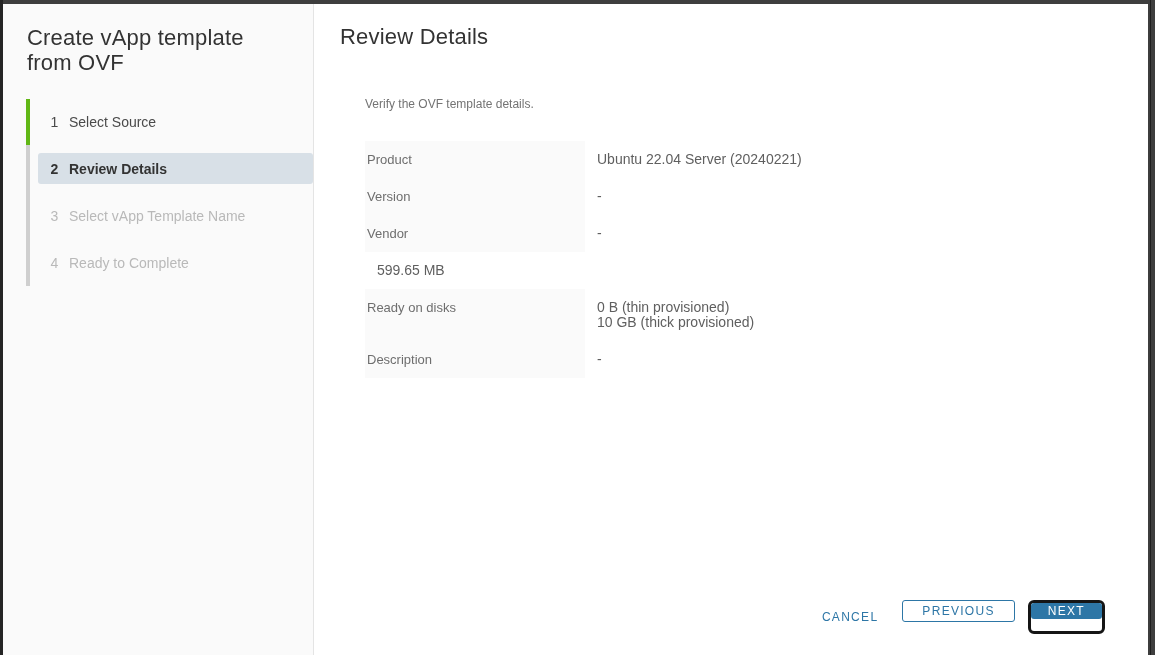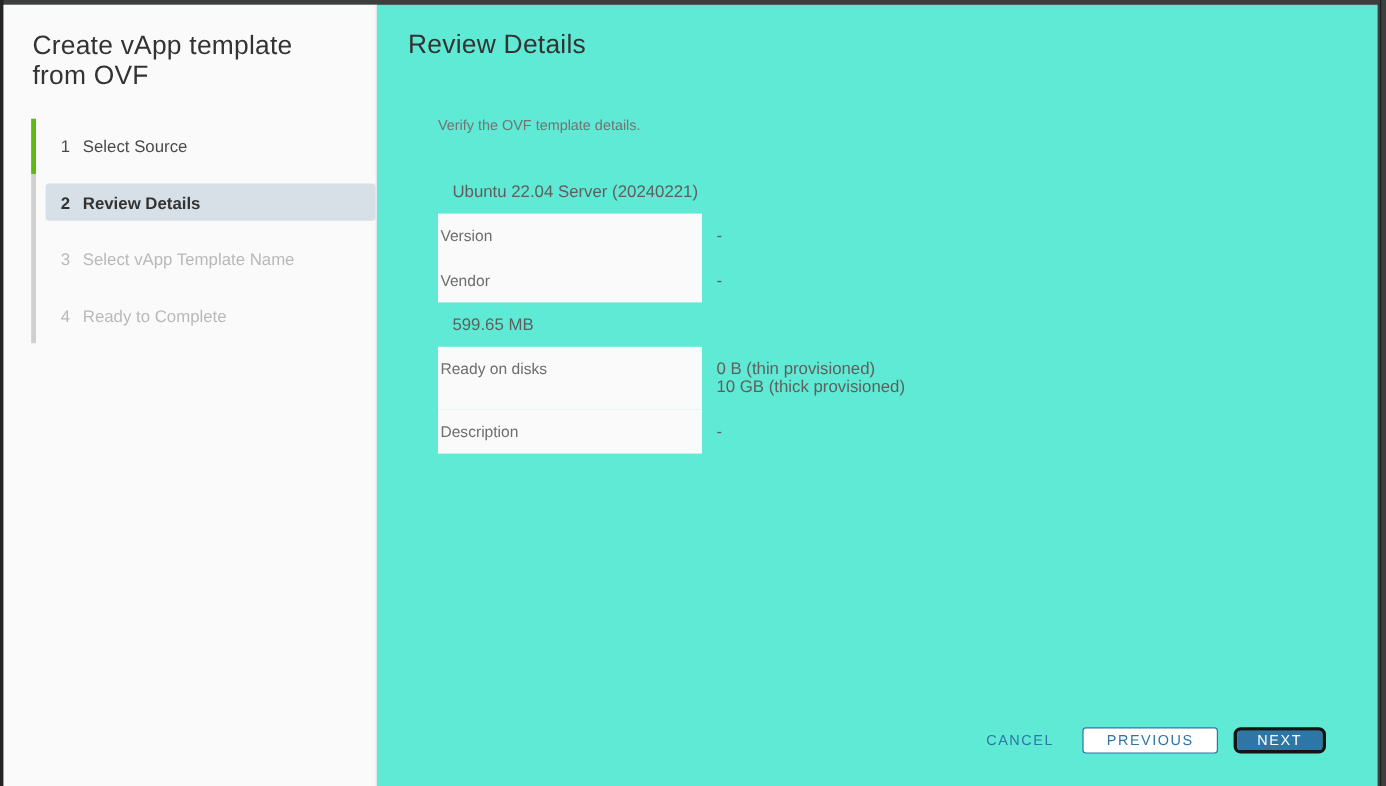--- a/index.html
+++ b/index.html
@@ -8,21 +8,21 @@
     font-family:"Liberation Sans",sans-serif;
     background:#3a3a3a;
   }
   
   .screen{position:absolute;inset:0;background:#3e3e3e;}
   .screen::before{content:"";position:absolute;left:0;top:0;bottom:0;width:3px;background:#242424;}
   .screen::after{content:"";position:absolute;right:4px;top:0;bottom:0;width:1px;background:#1e1e1e;}
 
   .dialog{
     position:absolute;left:3px;top:4px;right:7px;bottom:0;
-    background:#5eead4;display:flex;
+    background:#ffffff;display:flex;
   }
 
   
   .sidebar{
     width:310px;flex:none;position:relative;
     background:#fafafa;border-right:1px solid #e4e4e4;
     box-sizing:content-box;
   }
   .wizard-title{
     position:absolute;left:24px;top:21px;width:240px;margin:0;
@@ -65,21 +65,21 @@
     font-size:13px;padding:11px 10px 11px 2px;line-height:15px;
   }
   .dvalue{
     flex:1;padding:11px 0 11px 12px;
     font-size:14px;color:#5f5f5f;line-height:15px;
   }
 
   
   .footer{
     position:absolute;right:43px;bottom:21px;
-    display:flex;align-items:center;
+    display:flex;
   }
   .btn{
     font-family:"Liberation Sans",sans-serif;
     font-size:12px;letter-spacing:1.3px;font-weight:500;
     text-transform:uppercase;cursor:pointer;
     background:none;border:none;
   }
   .btn.link{
     color:var(--action-blue,#2d76a6);
     padding:0;margin-right:24px;height:34px;
@@ -138,20 +138,21 @@
         </nav>
     </aside>
 
     <main class="content">
       <h2 class="page-title">Review Details</h2>
       <p class="desc">Verify the OVF template details.</p>
 
       <div class="details">
 
       <div class="drow">
+            <div class="dlabel">Product</div>
             <div class="dvalue">
               <div>Ubuntu 22.04 Server (20240221)</div>
             </div>
           </div>
           <div class="drow">
             <div class="dlabel">Version</div>
             <div class="dvalue">
               <div>-</div>
             </div>
           </div>

